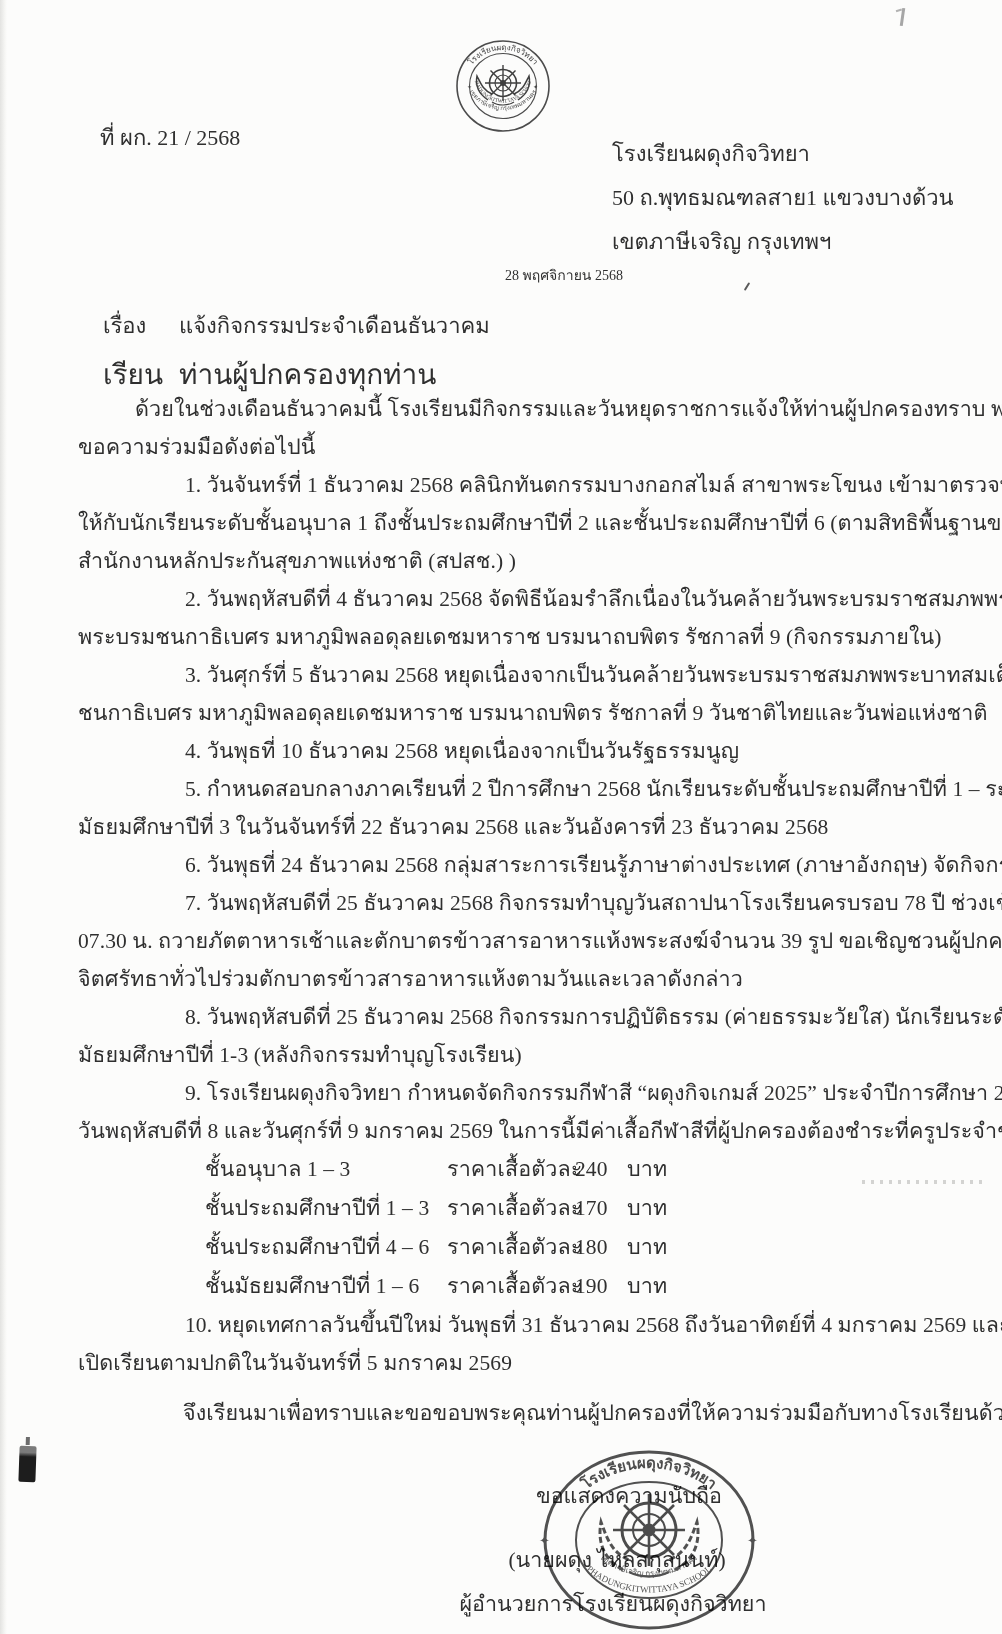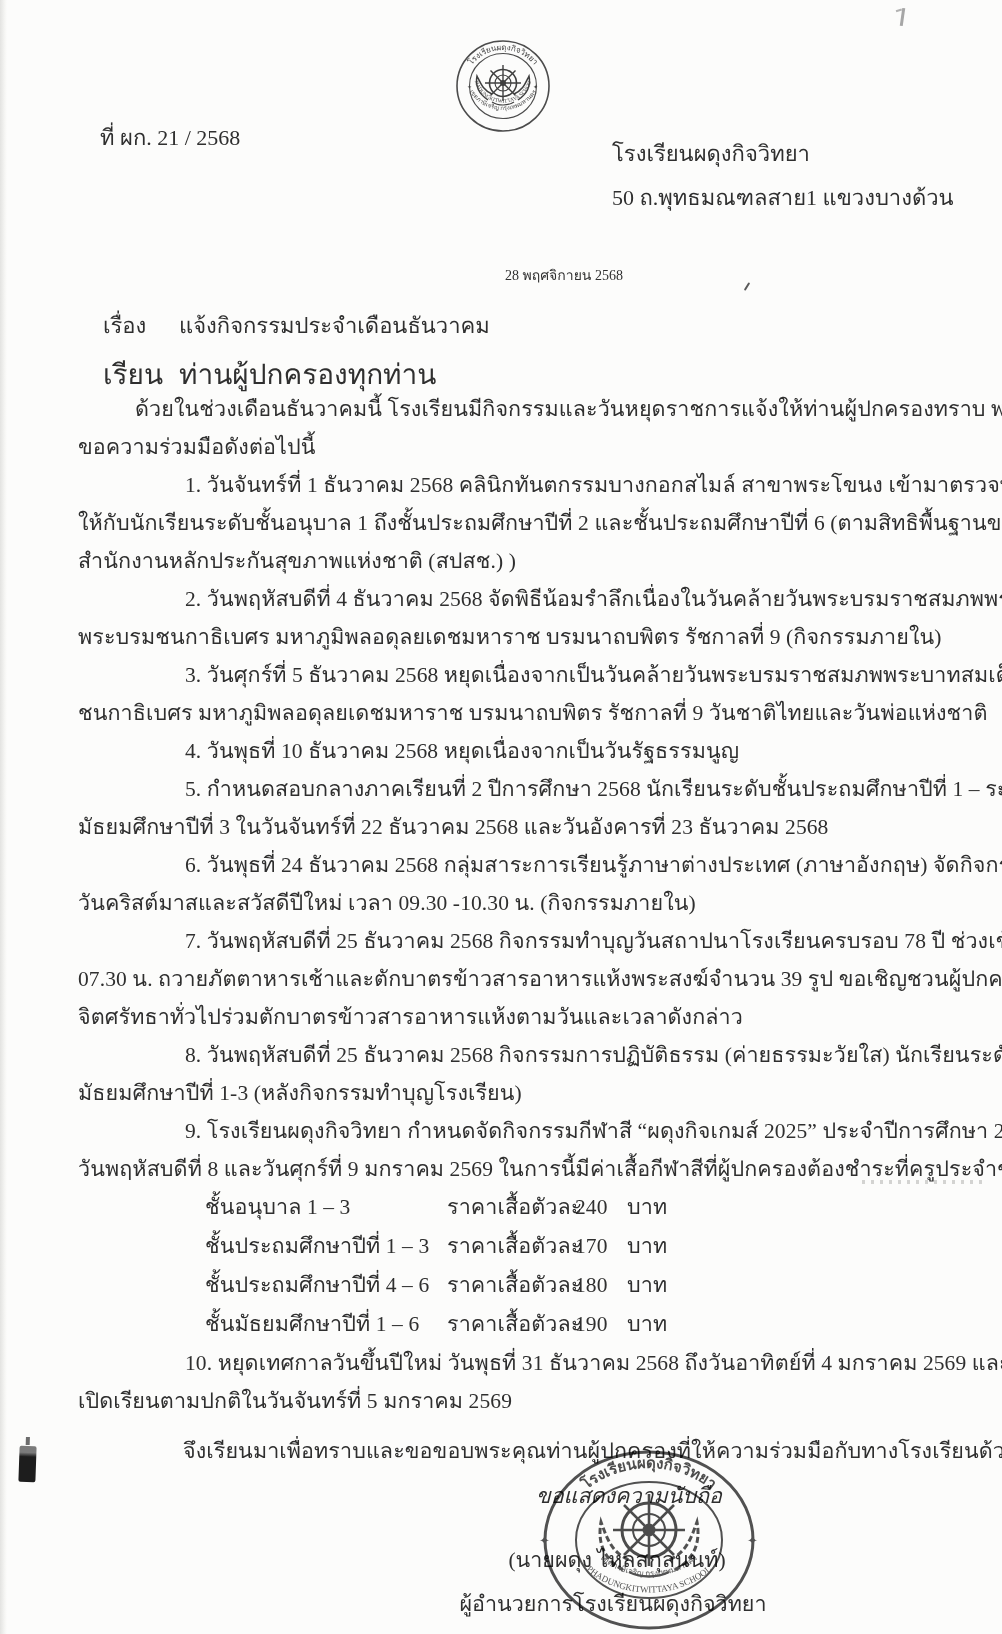--- a/index.html
+++ b/index.html
@@ -50,21 +50,21 @@
 
   .price-table{margin:0;}
   .price-row{white-space:nowrap;padding-left:127px;line-height:39px;}
   .price-row .grade{display:inline-block;width:242px;}
   .price-row .plabel{display:inline-block;width:128px;}
   .price-row .pval{display:inline-block;width:52px;}
 
   .closing-line{padding-left:105px;margin-top:12px;white-space:nowrap;}
 
   .sig-block{position:absolute;left:420px;top:1478px;width:430px;text-align:center;font-size:21.5px;}
-  .sig-respect{position:relative;left:-6px;font-style:italic;}
+  .sig-respect{position:relative;left:-6px;}
   .sig-name{margin-top:30px;position:relative;left:-18px;text-align:center;}
   .sig-title{margin-top:10px;position:relative;left:-22px;}
 
   .logo-svg{position:absolute;left:448px;top:36px;}
   .stamp-svg{
     position:absolute;left:523px;top:1418px;
     mix-blend-mode:multiply;opacity:.88;
   }
 
   .ink-blob{
@@ -130,20 +130,21 @@
     <text x="85" y="53" font-size="6" fill="#474747">✦</text>
   </svg>
 
   <div class="corner-mark"></div>
 
   <div class="doc-number">ที่ ผก. 21 / 2568</div>
 
   <div class="addr-block">
     <div>โรงเรียนผดุงกิจวิทยา</div>
     <div>50  ถ.พุทธมณฑลสาย1  แขวงบางด้วน</div>
+    <div>เขตภาษีเจริญ   กรุงเทพฯ</div>
   </div>
 
   <div class="date-line">28  พฤศจิกายน 2568</div>
   <div class="pen-tick"></div>
 
   <div class="subject-line">
     <span class="lbl">เรื่อง</span><span class="s-sp"></span><span class="val">แจ้งกิจกรรมประจำเดือนธันวาคม</span>
   </div>
 
   <div class="to-line">
@@ -157,21 +158,20 @@
     <div class="line flush">ให้กับนักเรียนระดับชั้นอนุบาล 1 ถึงชั้นประถมศึกษาปีที่ 2  และชั้นประถมศึกษาปีที่ 6 (ตามสิทธิพื้นฐานของ</div>
     <div class="line flush">สำนักงานหลักประกันสุขภาพแห่งชาติ (สปสช.) )</div>
     <div class="line ind-item">2. วันพฤหัสบดีที่ 4  ธันวาคม  2568  จัดพิธีน้อมรำลึกเนื่องในวันคล้ายวันพระบรมราชสมภพพระบาทสมเด็จ</div>
     <div class="line flush">พระบรมชนกาธิเบศร มหาภูมิพลอดุลยเดชมหาราช บรมนาถบพิตร รัชกาลที่ 9  (กิจกรรมภายใน)</div>
     <div class="line ind-item">3. วันศุกร์ที่ 5  ธันวาคม  2568   หยุดเนื่องจากเป็นวันคล้ายวันพระบรมราชสมภพพระบาทสมเด็จพระบรม</div>
     <div class="line flush">ชนกาธิเบศร มหาภูมิพลอดุลยเดชมหาราช บรมนาถบพิตร รัชกาลที่ 9 วันชาติไทยและวันพ่อแห่งชาติ</div>
     <div class="line ind-item">4. วันพุธที่  10  ธันวาคม  2568   หยุดเนื่องจากเป็นวันรัฐธรรมนูญ</div>
     <div class="line ind-item">5. กำหนดสอบกลางภาคเรียนที่ 2  ปีการศึกษา 2568   นักเรียนระดับชั้นประถมศึกษาปีที่ 1 –  ระดับชั้น</div>
     <div class="line flush">มัธยมศึกษาปีที่ 3  ในวันจันทร์ที่  22  ธันวาคม  2568  และวันอังคารที่  23   ธันวาคม  2568</div>
     <div class="line ind-item">6. วันพุธที่  24  ธันวาคม  2568  กลุ่มสาระการเรียนรู้ภาษาต่างประเทศ (ภาษาอังกฤษ)  จัดกิจกรรม</div>
-    <div class="line flush">วันคริสต์มาสและสวัสดีปีใหม่  เวลา 09.30 -10.30 น. (กิจกรรมภายใน)</div>
     <div class="line ind-item">7. วันพฤหัสบดีที่  25  ธันวาคม  2568  กิจกรรมทำบุญวันสถาปนาโรงเรียนครบรอบ 78  ปี  ช่วงเช้าเริ่มเวลา</div>
     <div class="line flush">07.30 น. ถวายภัตตาหารเช้าและตักบาตรข้าวสารอาหารแห้งพระสงฆ์จำนวน 39  รูป ขอเชิญชวนผู้ปกครองและผู้มี</div>
     <div class="line flush">จิตศรัทธาทั่วไปร่วมตักบาตรข้าวสารอาหารแห้งตามวันและเวลาดังกล่าว</div>
     <div class="line ind-item">8. วันพฤหัสบดีที่ 25  ธันวาคม  2568  กิจกรรมการปฏิบัติธรรม (ค่ายธรรมะวัยใส) นักเรียนระดับชั้น</div>
     <div class="line flush">มัธยมศึกษาปีที่ 1-3  (หลังกิจกรรมทำบุญโรงเรียน)</div>
     <div class="line ind-item">9. โรงเรียนผดุงกิจวิทยา กำหนดจัดกิจกรรมกีฬาสี “ผดุงกิจเกมส์ 2025”   ประจำปีการศึกษา 2568</div>
     <div class="line flush">วันพฤหัสบดีที่  8  และวันศุกร์ที่  9  มกราคม  2569  ในการนี้มีค่าเสื้อกีฬาสีที่ผู้ปกครองต้องชำระที่ครูประจำชั้นดังนี้</div>
 
     <div class="price-table">
       <div class="price-row">

